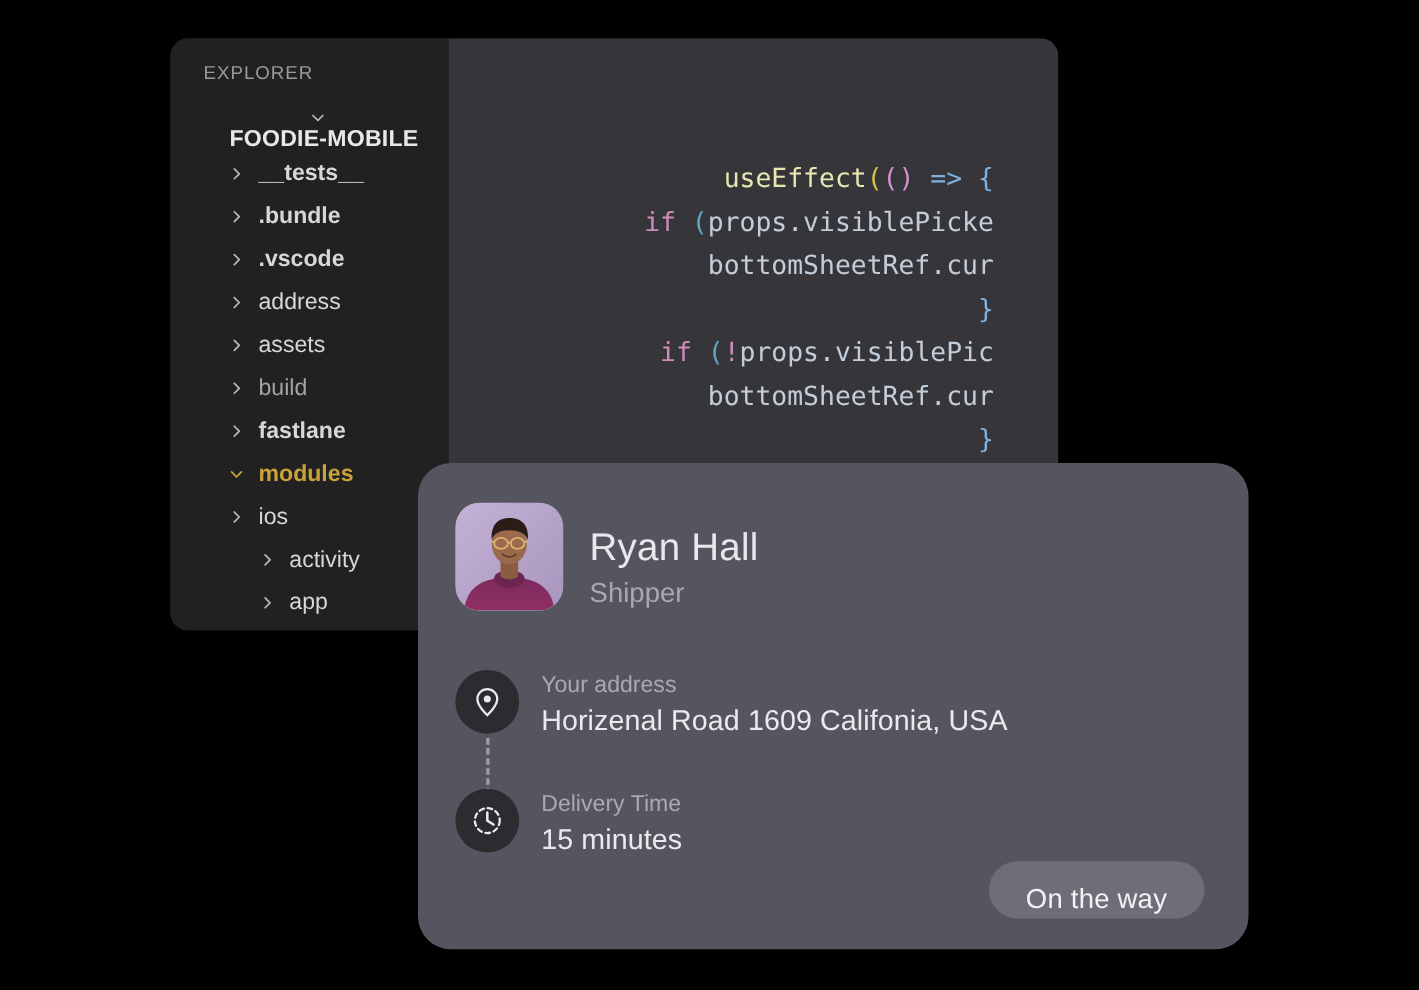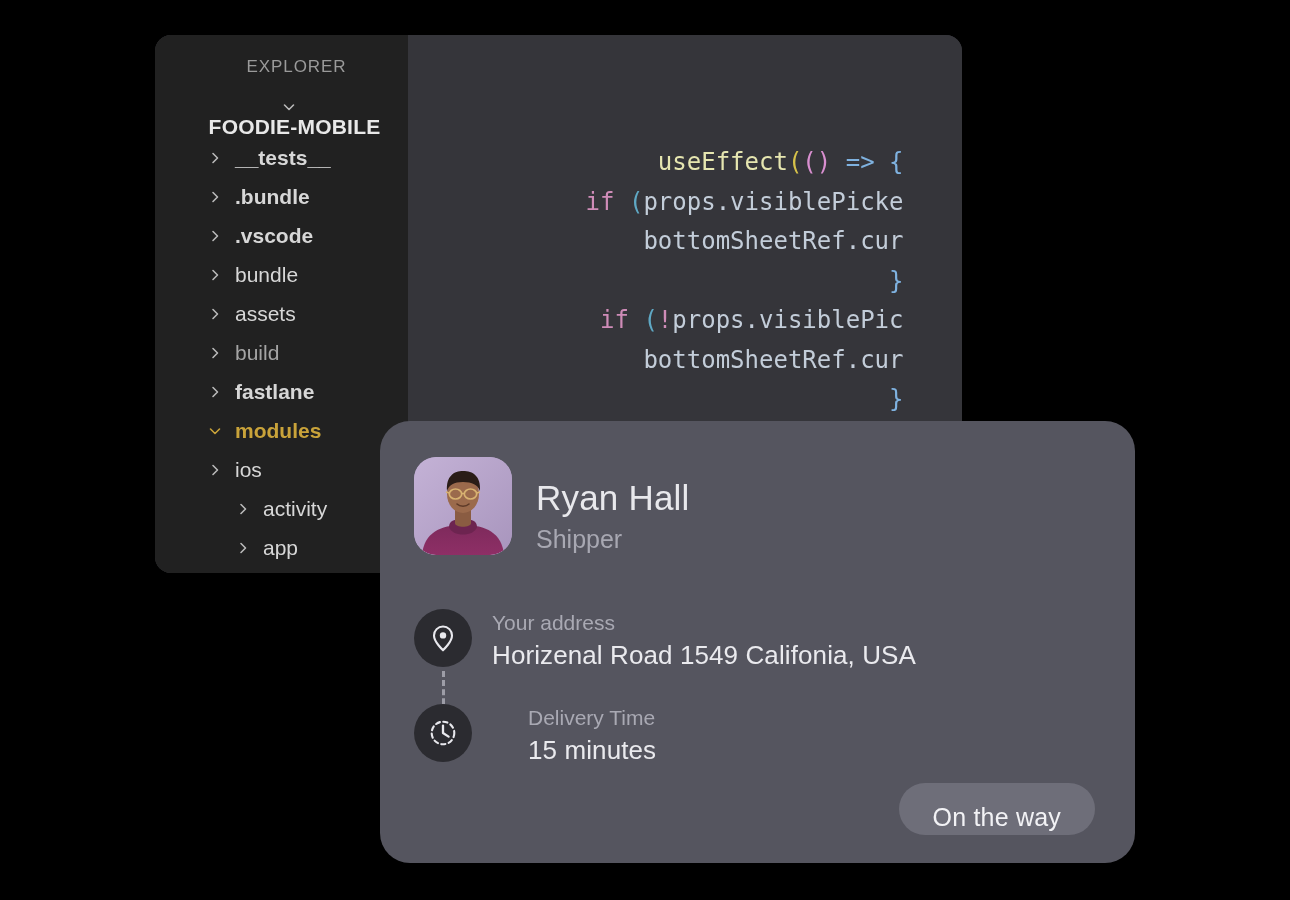--- a/index.html
+++ b/index.html
@@ -30,21 +30,20 @@
   }
 
   
   #sidebar {
     width: 253px;
     flex: 0 0 253px;
     background: #212121;
     padding: 22px 0 0 0;
     box-sizing: border-box;
     position: relative;
-    text-align: center;
   }
   #explorer-title {
     color: #9a9a9a;
     font-size: 17px;
     letter-spacing: 0.9px;
     font-weight: 400;
     padding: 0 0 0 30px;
     line-height: 20px;
   }
   #tree {
@@ -186,21 +185,21 @@
   }
   #tl-connector {
     position: absolute;
     left: 28px;
     top: 62px;
     width: 0;
     height: 88px;
     border-left: 3px dashed #9d9da7;
     z-index: 1;
   }
-  #row-time { margin-top: 30px; gap: 36px; }
+  #row-time { margin-top: 43px; }
 
   #status-button {
     position: absolute;
     right: 40px;
     bottom: 28px;
     background: #6e6e79;
     color: #f2f2f5;
     border: none;
     border-radius: 34px;
     font-family: "Liberation Sans", sans-serif;
@@ -252,21 +251,21 @@
             </svg>
           </span>
           <span>.vscode</span>
         </div>
         <div class="tree-row depth1">
           <span class="chev">
             <svg viewBox="0 0 16 16">
               <path d="M6 3.5 L10.5 8 L6 12.5" fill="none" stroke="#b9b9b9" stroke-width="1.6" stroke-linecap="round" stroke-linejoin="round"></path>
             </svg>
           </span>
-          <span>bundle</span>
+          <span>address</span>
         </div>
         <div class="tree-row depth1">
           <span class="chev">
             <svg viewBox="0 0 16 16">
               <path d="M6 3.5 L10.5 8 L6 12.5" fill="none" stroke="#b9b9b9" stroke-width="1.6" stroke-linecap="round" stroke-linejoin="round"></path>
             </svg>
           </span>
           <span>assets</span>
         </div>
         <div class="tree-row depth1 dim">
@@ -379,21 +378,21 @@
 
     <div class="tl-row" id="row-address">
       <div class="tl-icon">
         <svg width="30" height="30" viewBox="0 0 30 30" xmlns="http://www.w3.org/2000/svg" aria-hidden="true">
           <path d="M15 3.5 c-5 0 -9 4 -9 9 c0 6.6 9 14.6 9 14.6 s9 -8 9 -14.6 c0 -5 -4 -9 -9 -9 z" fill="none" stroke="#e9e9ee" stroke-width="2.1"></path>
           <circle cx="15" cy="12.4" r="3.2" fill="#e9e9ee"></circle>
         </svg>
       </div>
       <div class="tl-text">
         <div class="tl-label">Your address</div>
-        <div class="tl-value">Horizenal Road 1549 Califonia, USA</div>
+        <div class="tl-value">Horizenal Road 1609 Califonia, USA</div>
       </div>
     </div>
 
     <div class="tl-row" id="row-time">
       <div class="tl-icon">
         <svg width="30" height="30" viewBox="0 0 30 30" xmlns="http://www.w3.org/2000/svg" aria-hidden="true">
           <circle cx="15" cy="15" r="11.3" fill="none" stroke="#e9e9ee" stroke-width="2.1" stroke-dasharray="4.2 3.4" stroke-linecap="round"></circle>
           <path d="M15 7.6 V15 L20.6 18.6" fill="none" stroke="#e9e9ee" stroke-width="2.3" stroke-linecap="round" stroke-linejoin="round"></path>
         </svg>
       </div>

